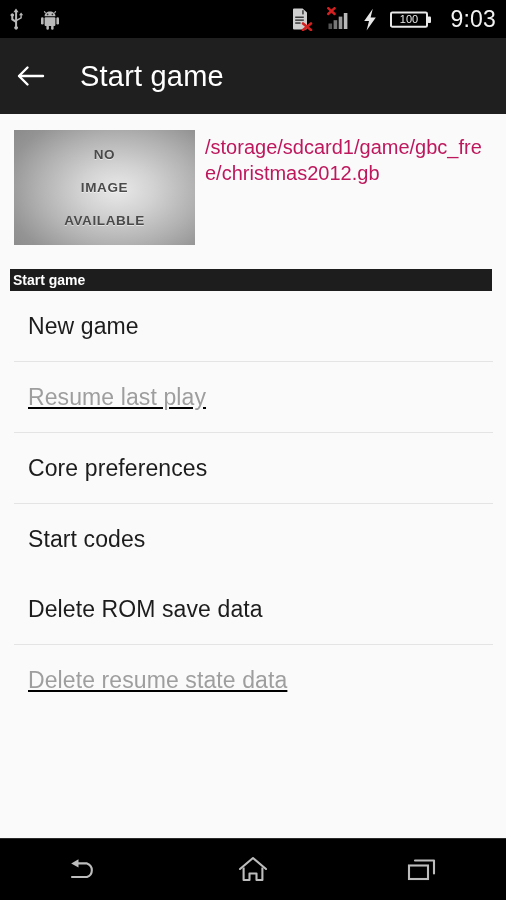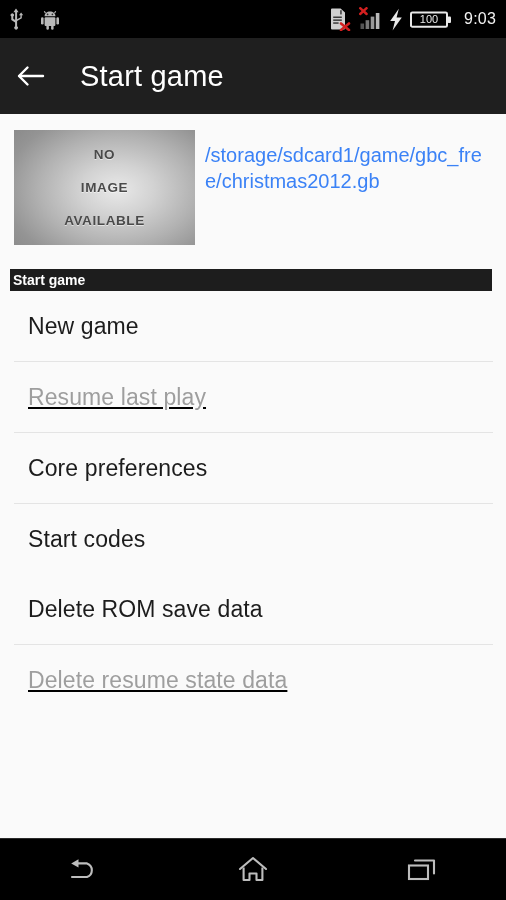--- a/index.html
+++ b/index.html
@@ -11,23 +11,23 @@
   }
   #screen { position:relative; width:506px; height:900px; background:#fafafa; }
 
   
   .statusbar{
     position:absolute; top:0; left:0; width:506px; height:38px;
     background:#000; display:flex; align-items:center;
     padding:0 10px 0 8px;
   }
   .sb-left{ display:flex; align-items:center; gap:16px; }
-  .sb-right{ margin-left:auto; display:flex; align-items:center; gap:7px; }
+  .sb-right{ margin-left:auto; display:flex; align-items:flex-end; gap:13px; }
   .sb-clock{
-    color:#f2f2f2; font-size:16px; letter-spacing:.2px;
+    color:#f2f2f2; font-size:23px; letter-spacing:.2px;
     margin-left:5px; font-weight:400; line-height:1;
   }
   .sb-ico{ display:block; }
 
   
   .appbar{
     position:absolute; top:38px; left:0; width:506px; height:76px;
     background:#1f1f1f; display:flex; align-items:center;
   }
   .appbar-back{
@@ -50,22 +50,22 @@
                 #e9e9e9 0%, #d2d2d2 26%, #b2b2b2 55%, #949494 80%, #888 100%);
     display:flex; flex-direction:column; align-items:center;
     justify-content:center; gap:16px;
   }
   .thumb span{
     color:#4a4a4a; font-size:13.5px; font-weight:bold; letter-spacing:.6px;
     text-shadow:0 1px 0 rgba(255,255,255,.55);
     line-height:1.28;
   }
   .rompath{
-    position:absolute; left:205px; top:28px; width:292px;
-    color:#3b82f6; font-size:20px; line-height:1.32; word-break:break-all;
+    position:absolute; left:205px; top:20px; width:292px;
+    color:#be185d; font-size:20px; line-height:1.32; word-break:break-all;
   }
 
   
   .list{ position:absolute; top:269px; left:0; width:506px; bottom:62px; background:#fafafa; }
   .section{
     margin:0 14px 0 10px; height:22px; background:#1d1d1d;
     display:flex; align-items:center; padding-left:3px;
   }
   .section span{
     color:#fff; font-size:14px; font-weight:bold; letter-spacing:0px;

